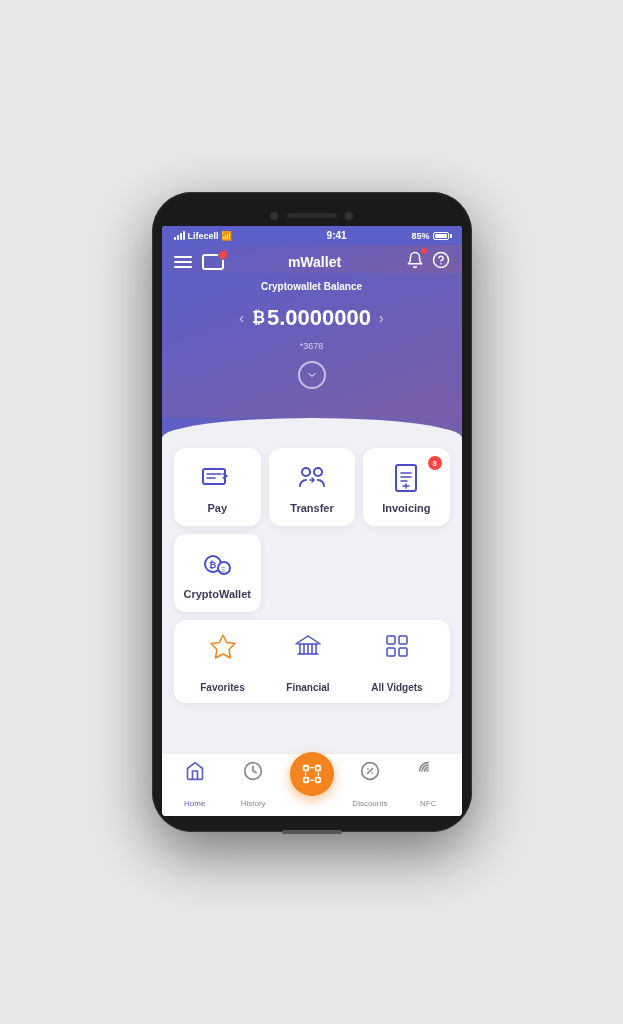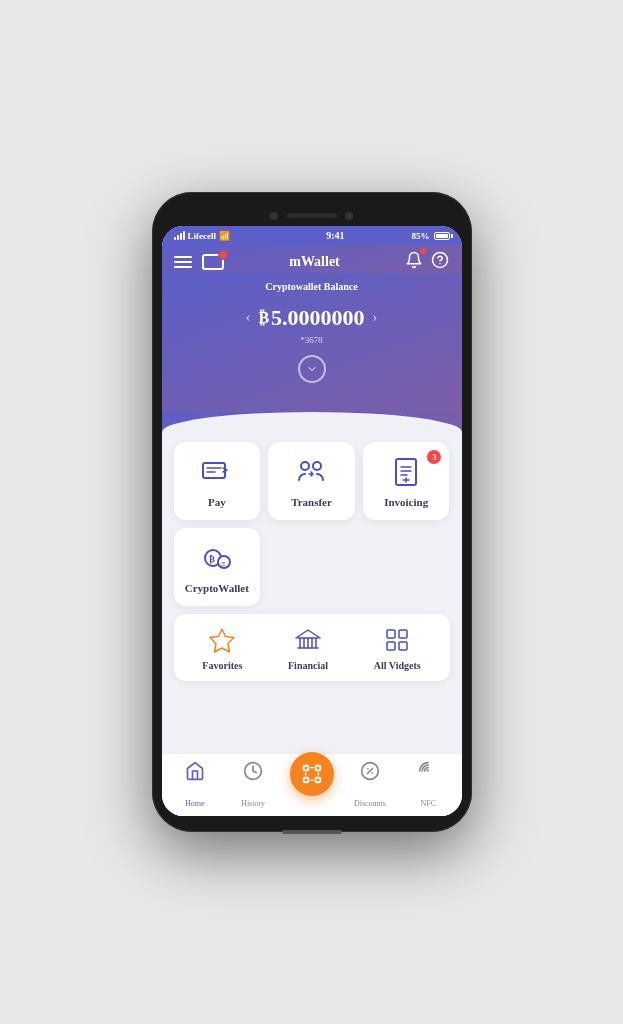--- a/index.html
+++ b/index.html
@@ -42,25 +42,24 @@
       background: #2a2a2a;
       border-radius: 3px;
       display: inline-block;
       vertical-align: middle;
     }
 
     .phone-screen {
       width: 100%;
       height: calc(100% - 30px);
       background: #f0f0f0;
-      border-radius: 21px;
+      border-radius: 4px;
       overflow: hidden;
       display: flex;
       flex-direction: column;
-      font-family: Liberation Serif, serif;
     }
 
     
     .status-bar {
       background: #5b5fc7;
       display: flex;
       justify-content: space-between;
       align-items: center;
       padding: 4px 12px;
       font-size: 9px;
@@ -180,21 +179,21 @@
     .hero-balance {
       color: white;
       font-size: 22px;
       font-weight: 700;
       display: flex; align-items: center; gap: 2px;
     }
     .hero-btc { font-size: 16px; }
     .hero-account {
       color: rgba(255,255,255,0.7);
       font-size: 9px;
-      margin-top: 4px;
+      margin-top: 10px;
     }
 
     .hero-chevron {
       margin-top: 10px;
       width: 28px; height: 28px;
       border: 2px solid rgba(255,255,255,0.6);
       border-radius: 50%;
       display: flex; align-items: center; justify-content: center;
       margin: 10px auto 0;
       cursor: pointer;
@@ -278,21 +277,21 @@
       display: flex;
       justify-content: space-around;
       align-items: center;
       box-shadow: 0 2px 8px rgba(0,0,0,0.06);
     }
 
     .widget-item {
       display: flex;
       flex-direction: column;
       align-items: center;
-      gap: 4px;
+      gap: 20px;
       cursor: pointer;
     }
 
     .widget-icon {
       width: 32px; height: 32px;
       display: flex; align-items: center; justify-content: center;
     }
 
     .widget-label {
       font-size: 10px;

